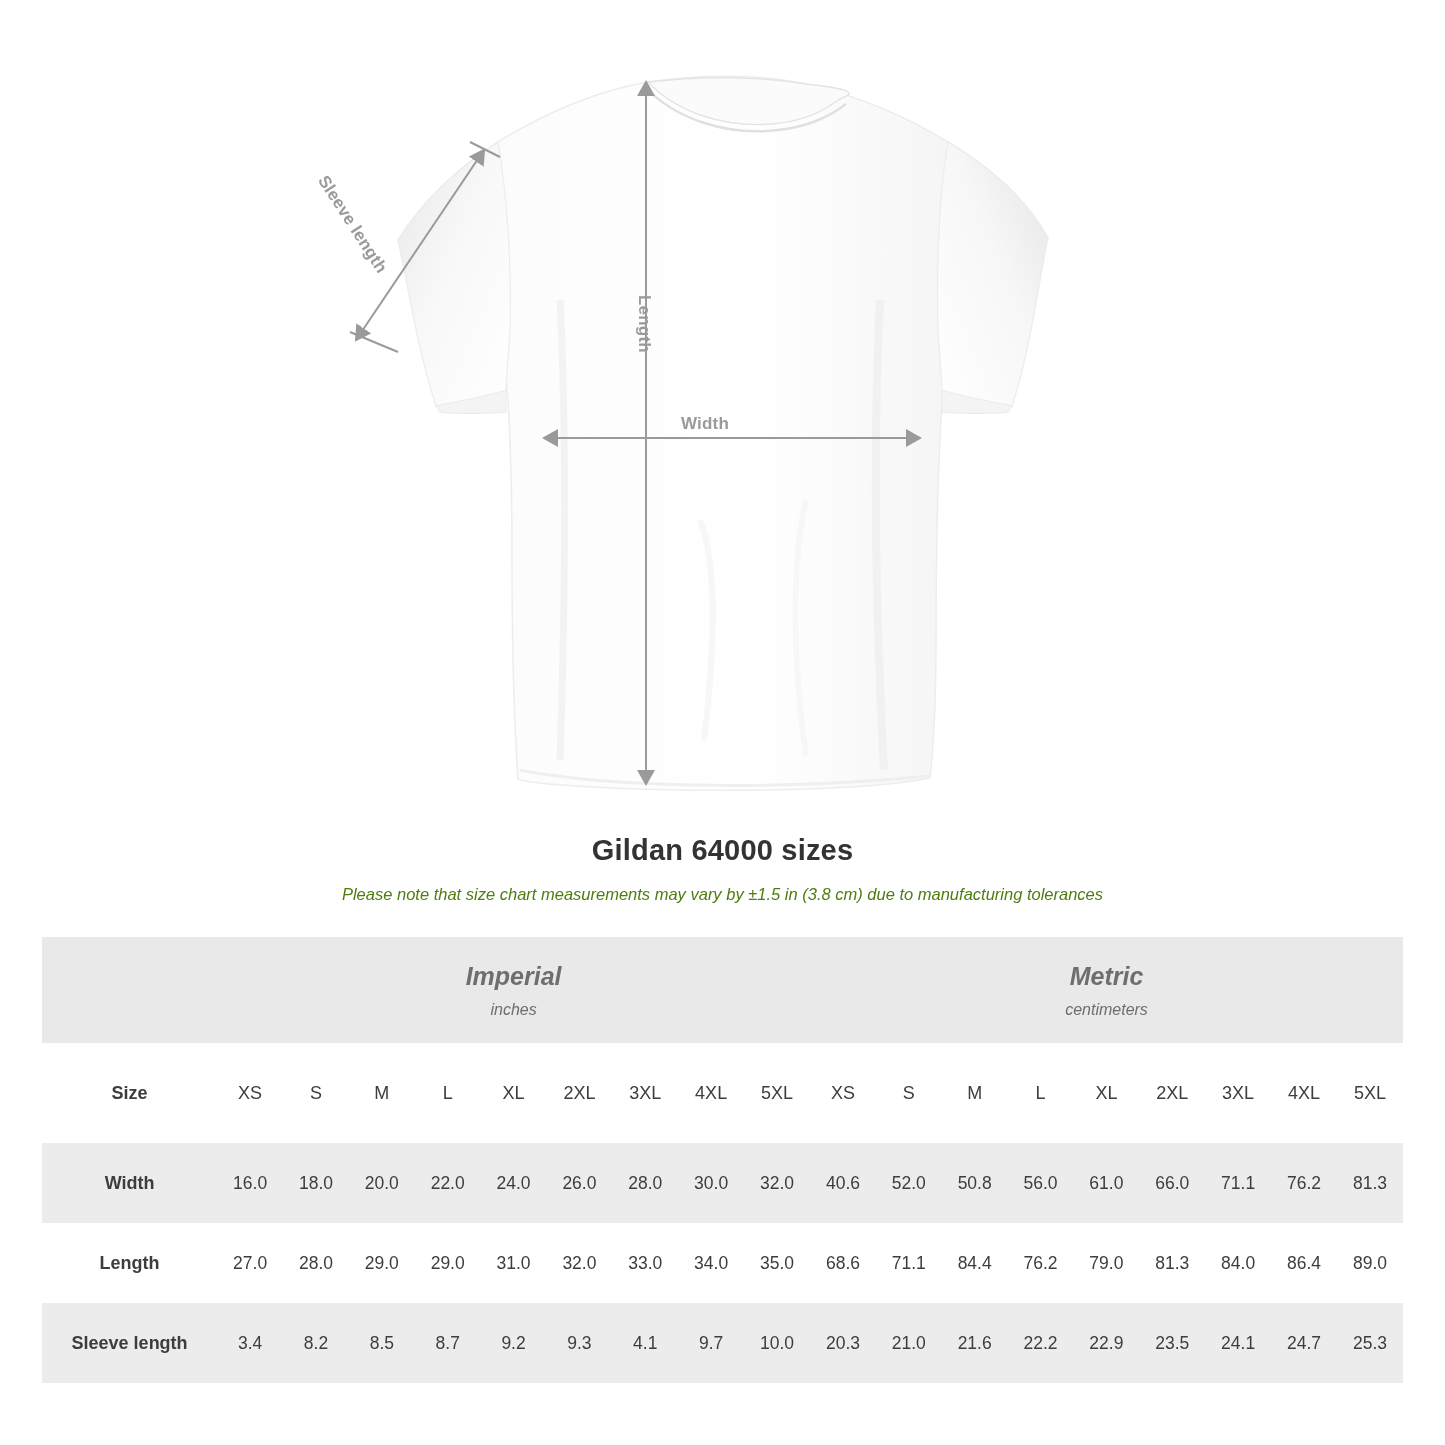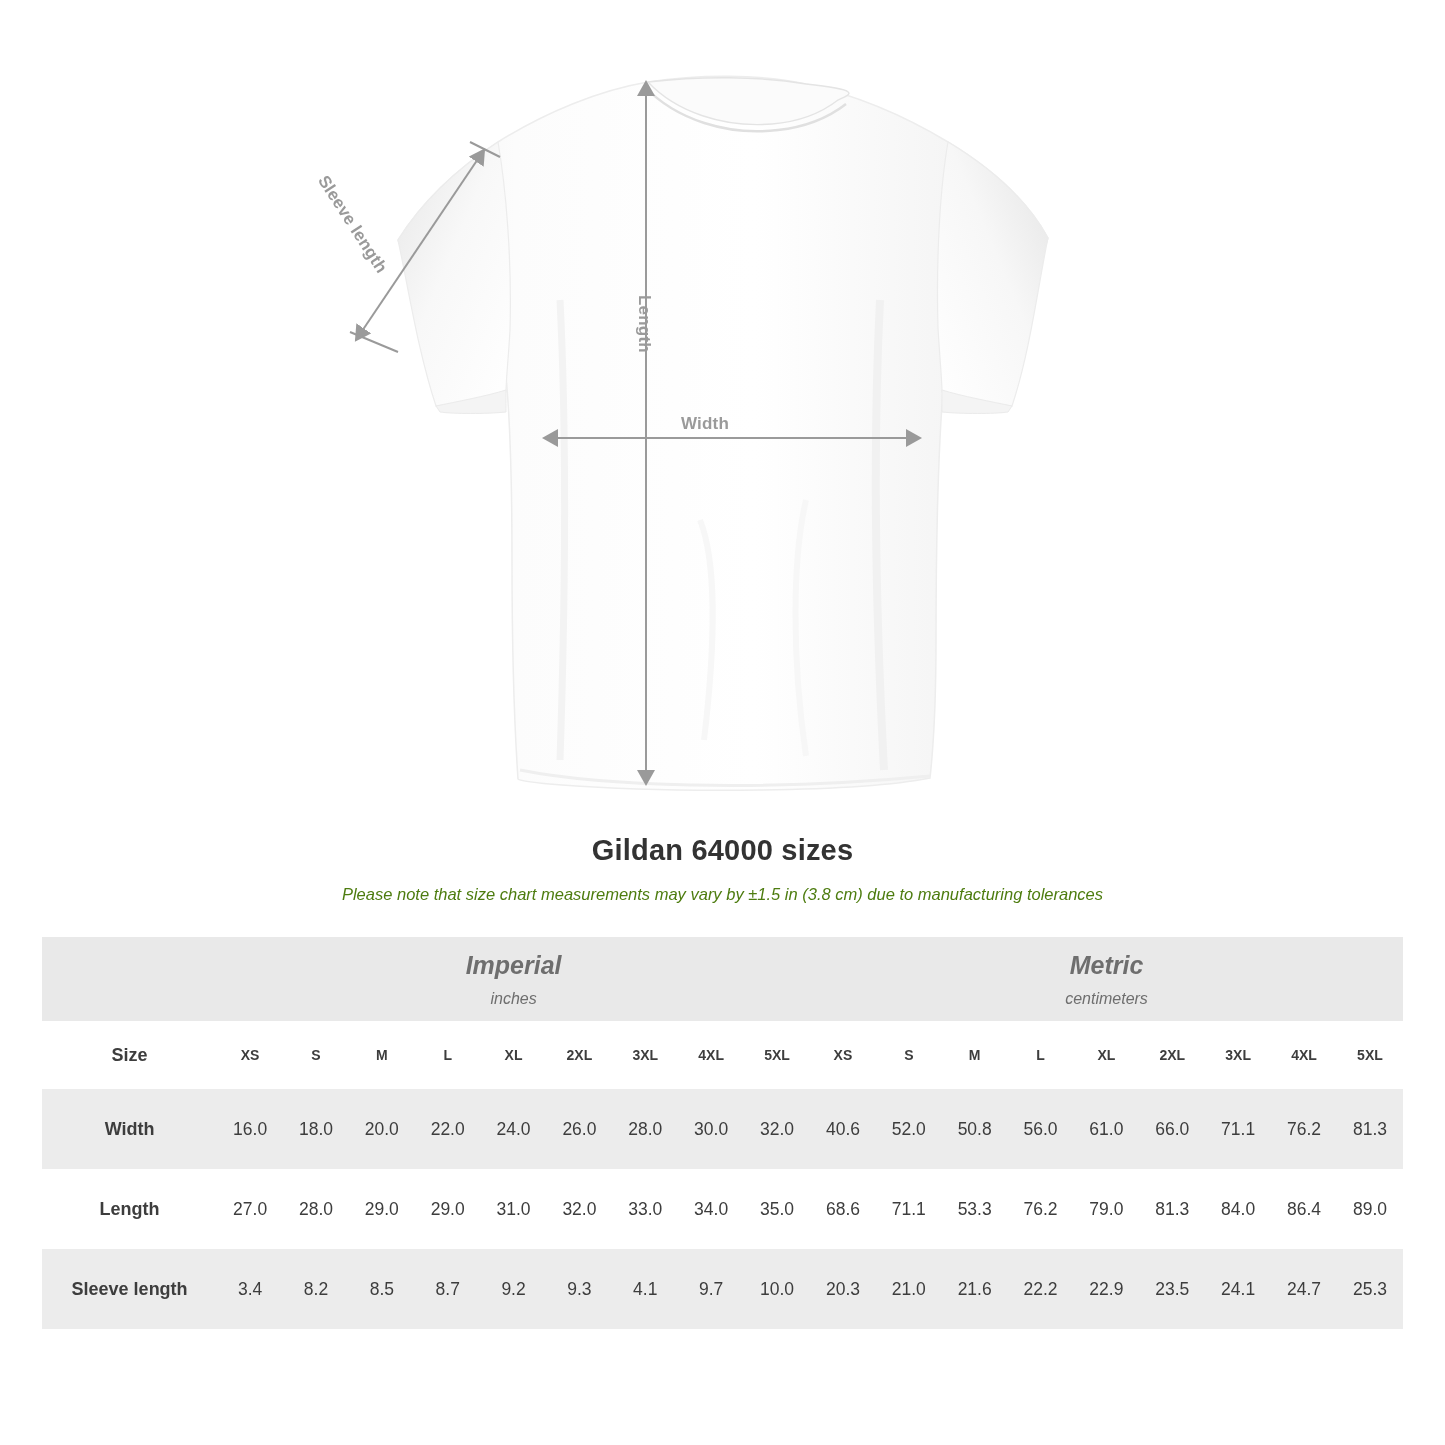--- a/index.html
+++ b/index.html
@@ -88,49 +88,49 @@
   }
   table.size-table td,
   table.size-table th {
     text-align: center;
     font-size: 17.5px;
     color: #3d3d3d;
     border: none;
     padding: 0;
   }
   .unit-header td {
-    height: 84px;
+    height: 106px;
     background: #e9e9e9;
   }
   .unit-name {
     font-size: 25px;
     font-style: italic;
     font-weight: bold;
     color: #6e6e6e;
     line-height: 1.25;
   }
   .unit-sub {
     font-size: 16px;
     font-style: italic;
     color: #6e6e6e;
     margin-top: 8px;
   }
   .size-row td {
-    height: 68px;
+    height: 100px;
     background: #ffffff;
   }
   .size-row td.rowhead,
   .data-row td.rowhead {
     font-weight: bold;
     font-size: 18px;
     color: #3d3d3d;
   }
   .size-row td.sz {
-    font-weight: bold;
-    font-size: 14px;
+    font-weight: normal;
+    font-size: 18px;
   }
   .data-row td {
     height: 80px;
   }
   .data-row.shade td {
     background: #ececec;
   }
   .data-row.plain td {
     background: #ffffff;
   }
@@ -309,21 +309,21 @@
           <td>28.0</td>
           <td>29.0</td>
           <td>29.0</td>
           <td>31.0</td>
           <td>32.0</td>
           <td>33.0</td>
           <td>34.0</td>
           <td>35.0</td>
           <td>68.6</td>
           <td>71.1</td>
-          <td>53.3</td>
+          <td>84.4</td>
           <td>76.2</td>
           <td>79.0</td>
           <td>81.3</td>
           <td>84.0</td>
           <td>86.4</td>
           <td>89.0</td>
         </tr>
 
         <tr class="data-row shade">
           <td class="rowhead">Sleeve length</td>

